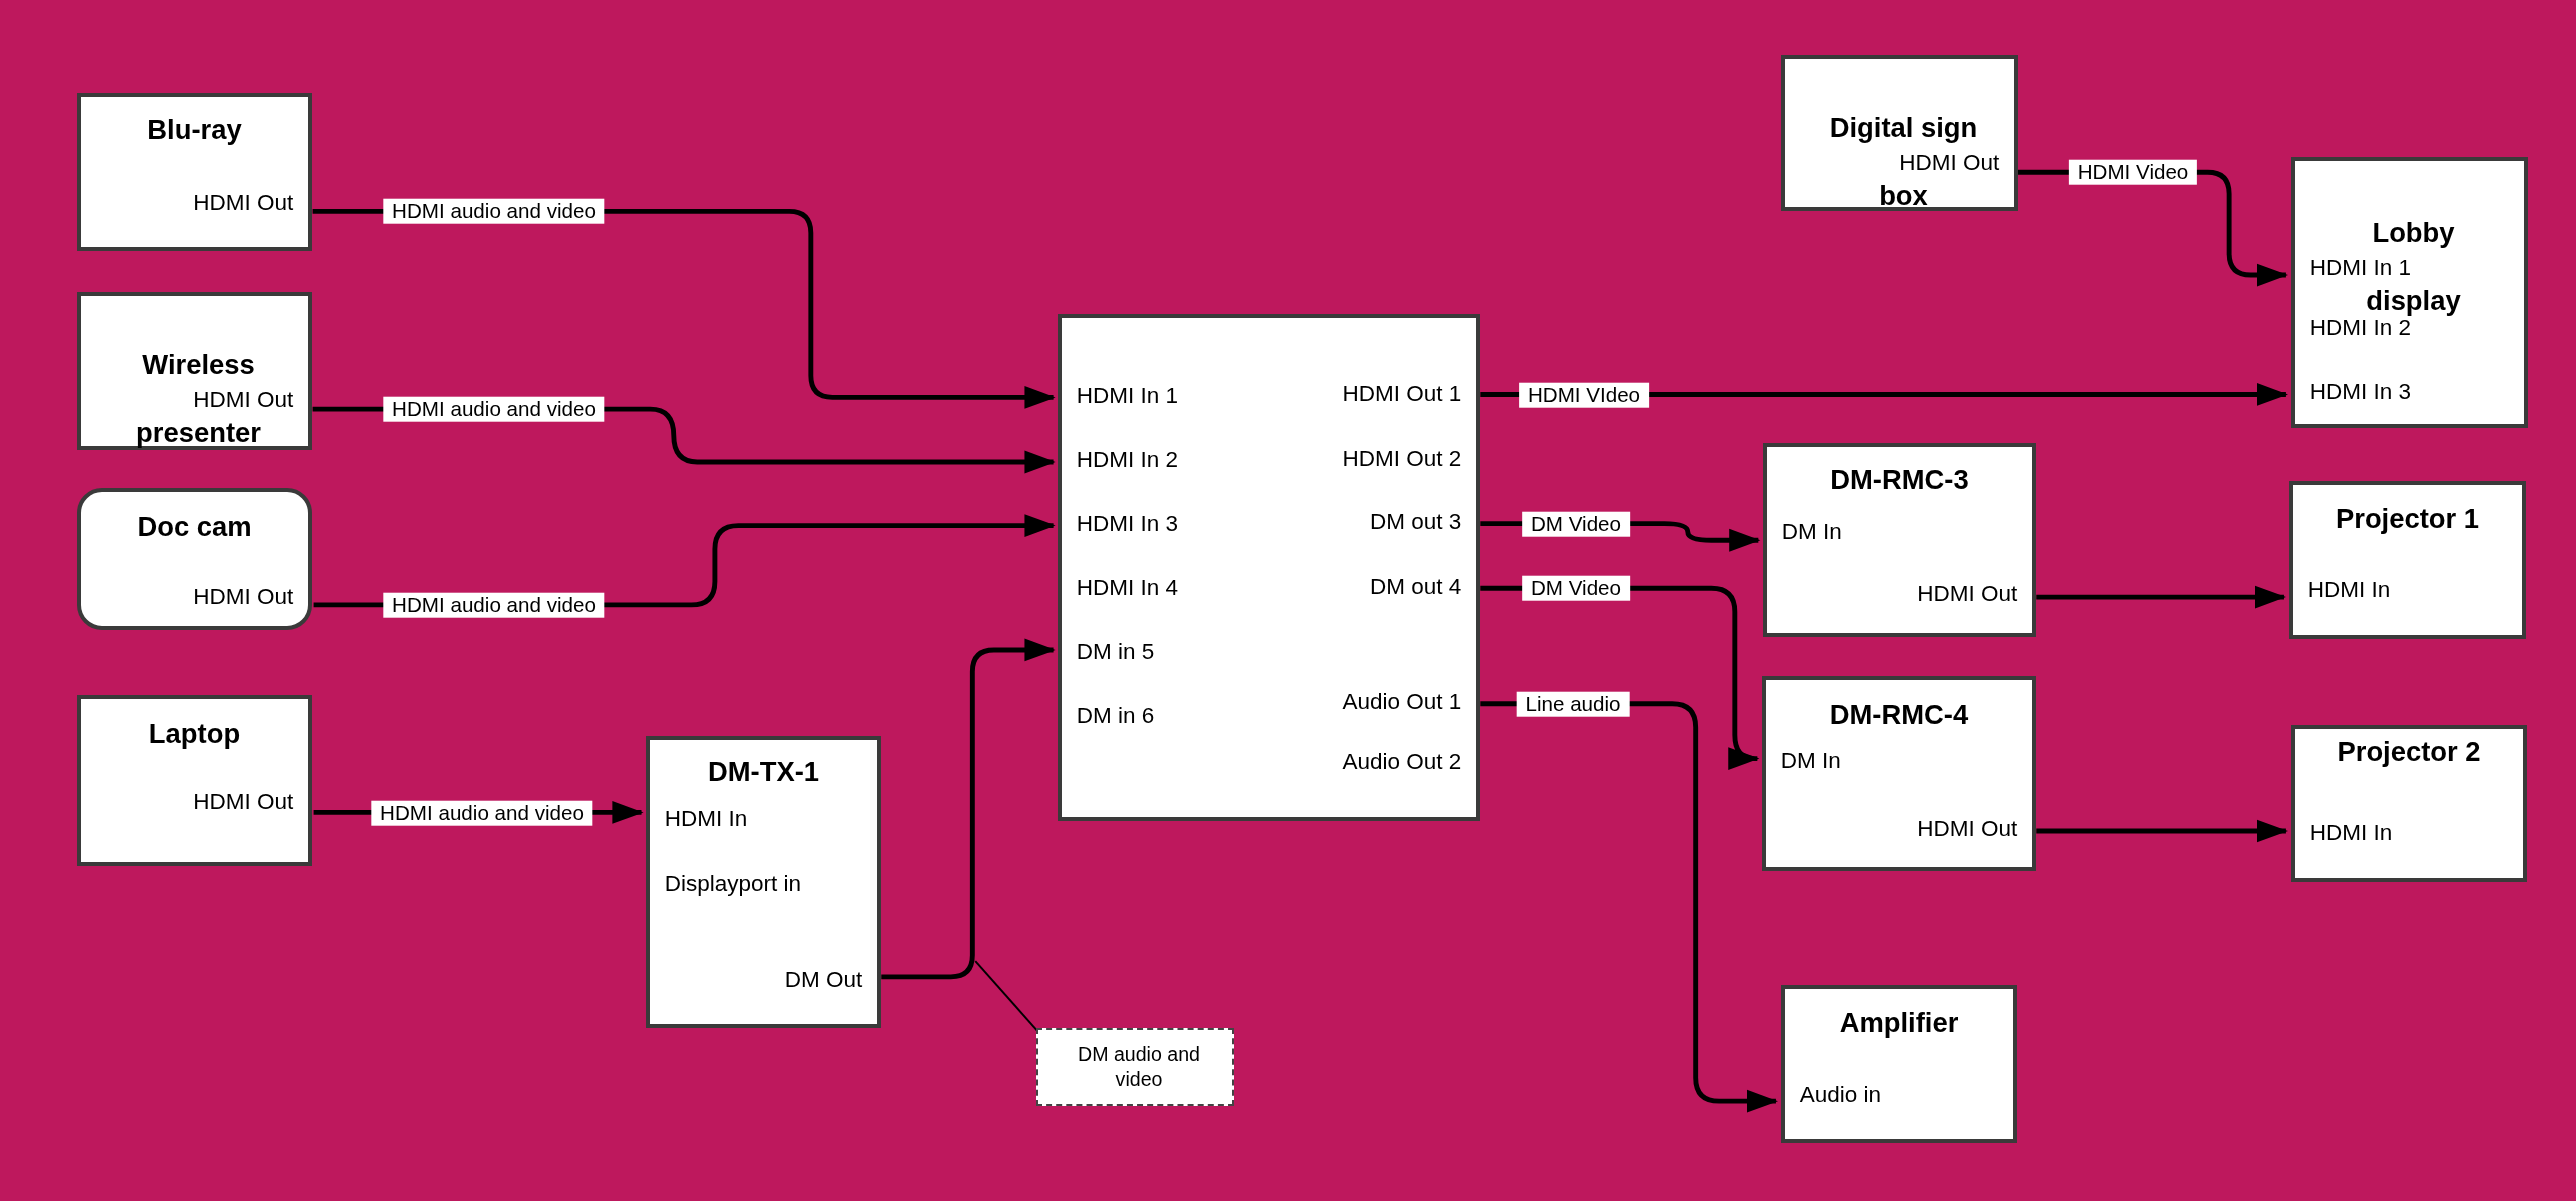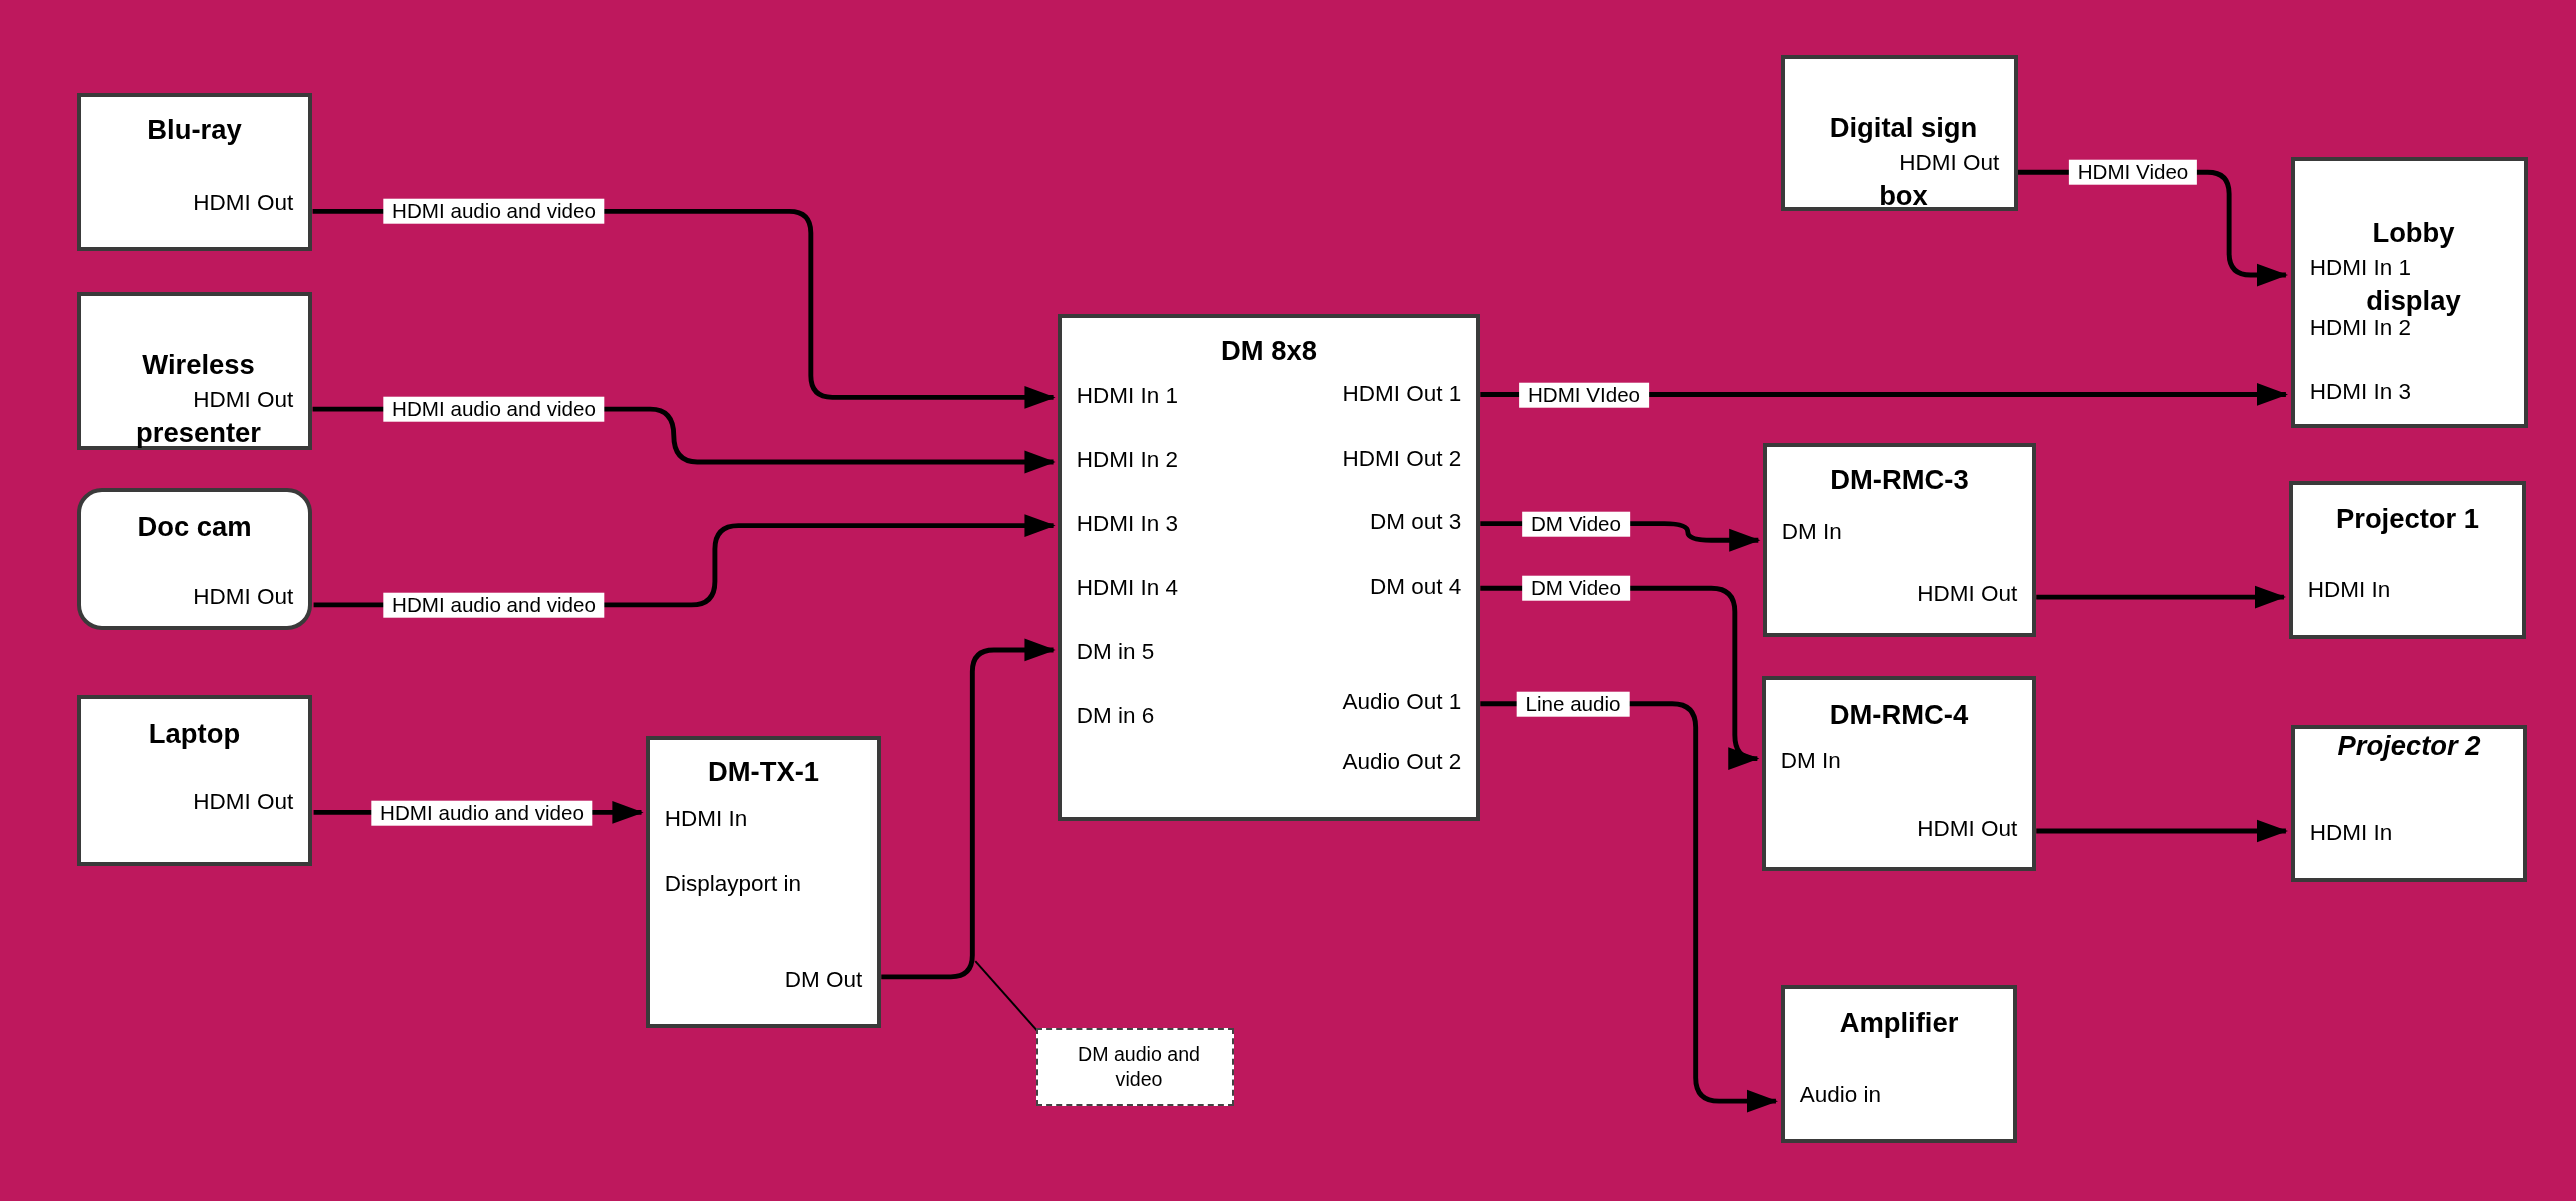--- a/index.html
+++ b/index.html
@@ -84,21 +84,20 @@
   </div>
 
   <div class="box" style="left:646px;top:736px;width:235px;height:292px;">
     <div class="title" style="top:14.7px;">DM-TX-1</div>
     <div class="port" style="left:14.7px;top:68px;">HDMI In</div>
     <div class="port" style="left:14.7px;top:133px;">Displayport in</div>
     <div class="port" style="right:14.7px;top:229px;">DM Out</div>
   </div>
 
   <div class="box" style="left:1058px;top:314px;width:422px;height:507px;">
-    <div class="title" style="top:15.7px;">DM 8x8</div>
     <div class="port" style="left:14.7px;top:67px;">HDMI In 1</div>
     <div class="port" style="left:14.7px;top:131px;">HDMI In 2</div>
     <div class="port" style="left:14.7px;top:195px;">HDMI In 3</div>
     <div class="port" style="left:14.7px;top:259px;">HDMI In 4</div>
     <div class="port" style="left:14.7px;top:323px;">DM in 5</div>
     <div class="port" style="left:14.7px;top:387px;">DM in 6</div>
     <div class="port" style="right:14.7px;top:65px;">HDMI Out 1</div>
     <div class="port" style="right:14.7px;top:130px;">HDMI Out 2</div>
     <div class="port" style="right:14.7px;top:193px;">DM out 3</div>
     <div class="port" style="right:14.7px;top:258px;">DM out 4</div>
@@ -135,21 +134,21 @@
     <div class="port" style="left:14.7px;top:94px;">HDMI In</div>
   </div>
 
   <div class="box" style="left:1762px;top:676px;width:274px;height:195px;">
     <div class="title" style="top:17.6px;">DM-RMC-4</div>
     <div class="port" style="left:14.7px;top:70px;">DM In</div>
     <div class="port" style="right:14.7px;top:138px;">HDMI Out</div>
   </div>
 
   <div class="box" style="left:2291px;top:725px;width:236px;height:157px;">
-    <div class="title" style="top:0;font-style:italic;">Projector 2</div>
+    <div class="title" style="top:6px;">Projector 2</div>
     <div class="port" style="left:14.7px;top:93px;">HDMI In</div>
   </div>
 
   <div class="box" style="left:1781px;top:985px;width:236px;height:158px;">
     <div class="title" style="top:16.6px;">Amplifier</div>
     <div class="port" style="left:14.7px;top:95px;">Audio in</div>
   </div>
 
   <div class="wire-label" style="left:494px;top:211px;">HDMI audio and video</div>
   <div class="wire-label" style="left:494px;top:409px;">HDMI audio and video</div>

